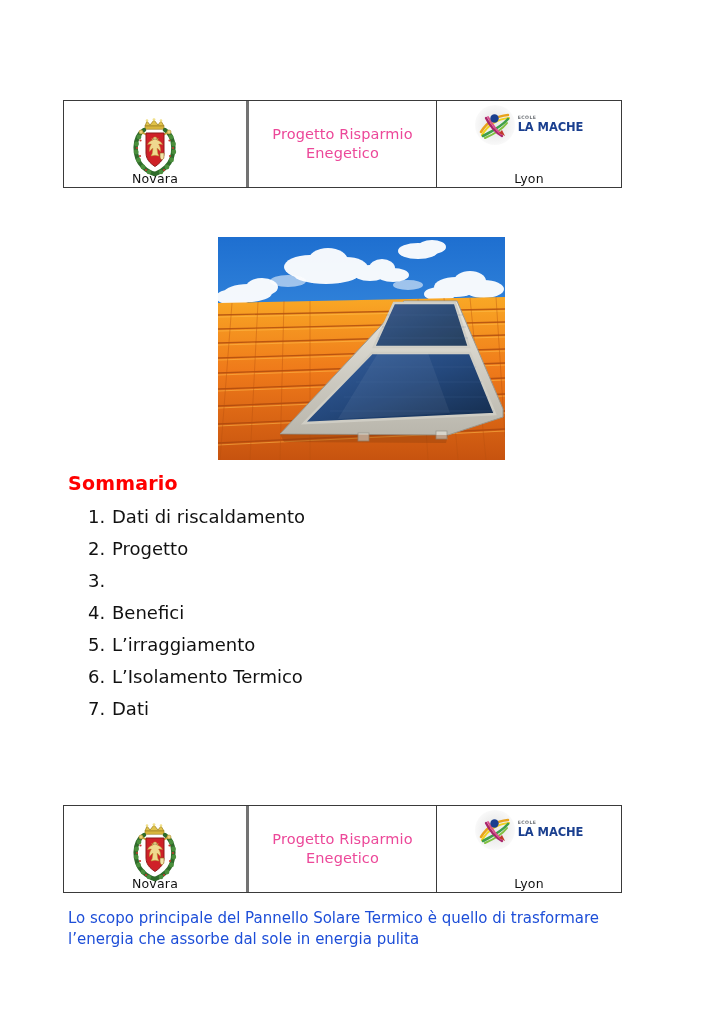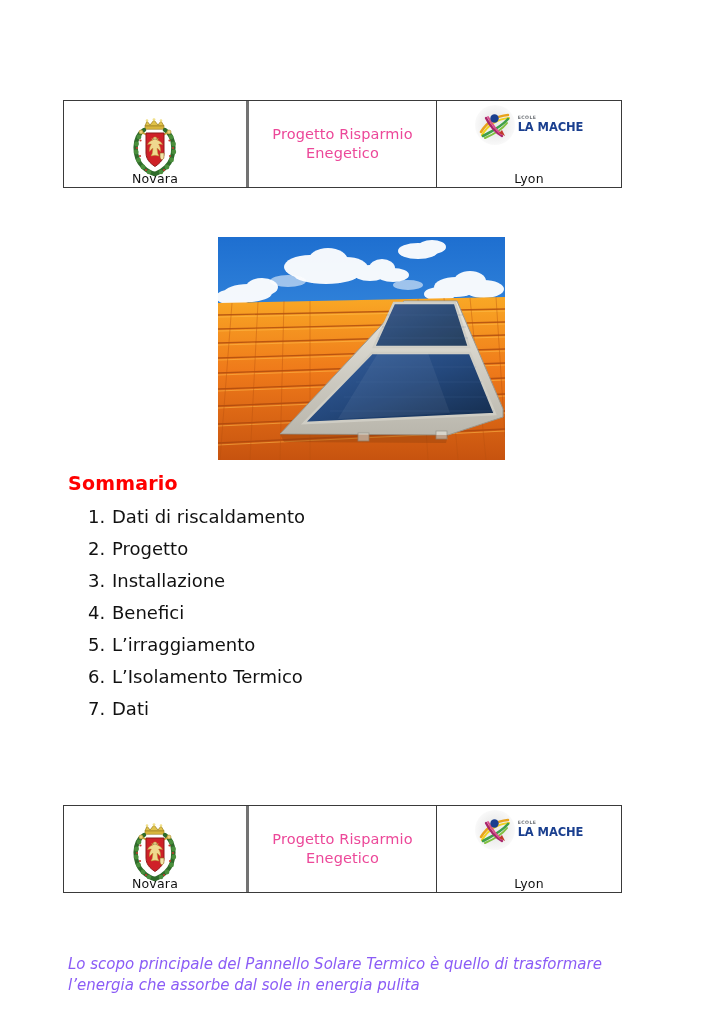--- a/index.html
+++ b/index.html
@@ -149,27 +149,26 @@
   .li-num {
     display: inline-block;
     width: 24px;
     flex: none;
   }
 
   
   .closing-text {
     position: absolute;
     left: 68px;
-    top: 954px;
+    top: 908px;
     width: 540px;
     font-family: "DejaVu Sans", sans-serif;
     font-size: 15px;
     line-height: 1.42;
-    color: #8b5cf6;
-    font-style: italic;
+    color: #1d4ed8;
   }
 </style>
 </head>
 <body>
 
 <div class="id-table header">
 
   <div class="id-cell logo-cell">
     <svg class="novara-crest" viewBox="0 0 56 62">
 
@@ -390,21 +389,20 @@
   <li>
     <span class="li-num">1.</span>
     <span>Dati di riscaldamento</span>
   </li>
   <li>
     <span class="li-num">2.</span>
     <span>Progetto</span>
   </li>
   <li>
     <span class="li-num">3.</span>
-    <span>Installazione</span>
   </li>
   <li>
     <span class="li-num">4.</span>
     <span>Benefici</span>
   </li>
   <li>
     <span class="li-num">5.</span>
     <span>L’irraggiamento</span>
   </li>
   <li>

